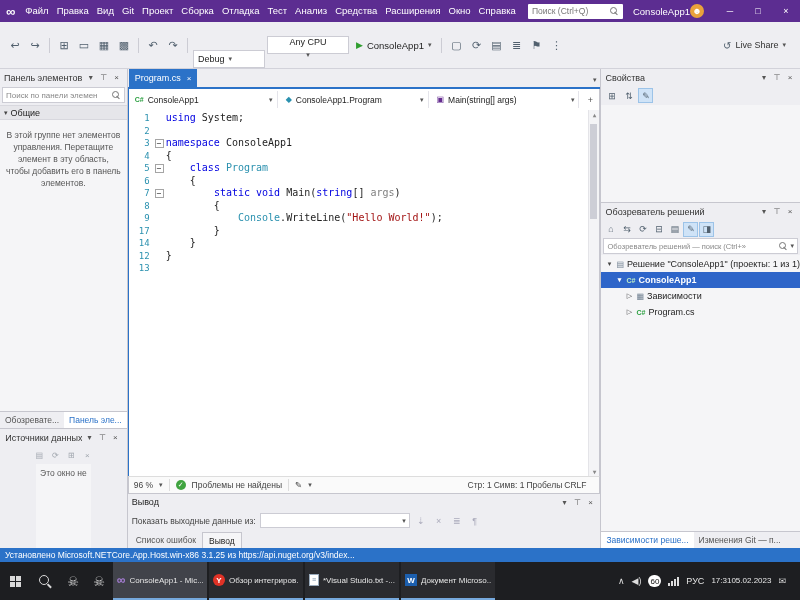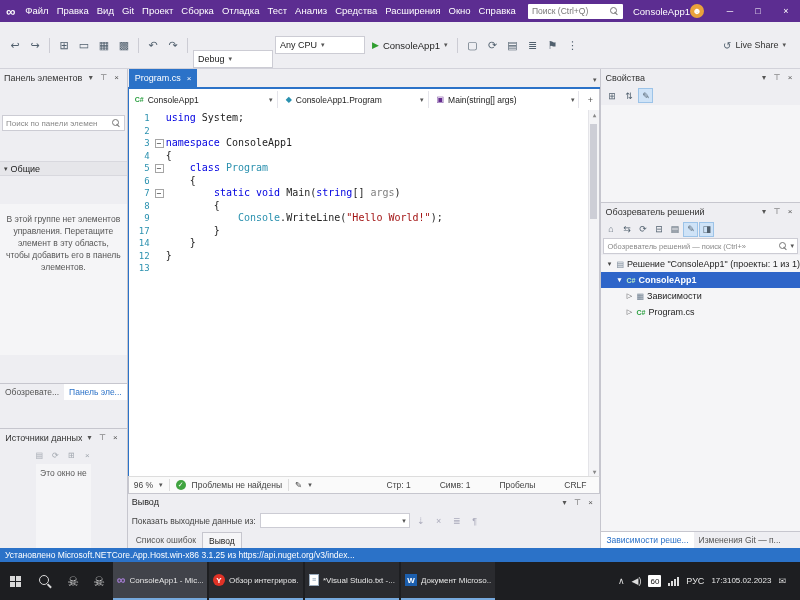--- a/index.html
+++ b/index.html
@@ -20,32 +20,32 @@
   .tright { margin-left:auto; display:flex; align-items:center; height:100%; }
   .avatar { width:14px; height:14px; border-radius:50%; background:#e9a23b; color:#fff; font-size:9px; display:flex; align-items:center; justify-content:center; margin-right:12px; }
   .wbtn { width:28px; height:22px; display:flex; align-items:center; justify-content:center; font-size:9px; }
 
   
   .toolbar { flex:0 0 27px; background:#eeeef2; border-bottom:1px solid #d2d2da; display:flex; align-items:center; padding:0 6px; gap:2px; }
   .tb-i { width:18px; height:18px; display:flex; align-items:center; justify-content:center; font-size:11px; color:#51606e; }
   .sep { width:1px; height:15px; background:#ccccd4; margin:0 3px; }
   .combo { height:18px; background:#fff; border:1px solid #ccccd4; display:flex; align-items:center; font-size:9px; color:#222; padding:0 4px; gap:4px; }
   .combo .dd, .dd { color:#555; font-size:7px; }
-  .combo.debug { width:80px;margin-top:28px; } .combo.platform { width:90px; }
+  .combo.debug { width:72px;margin-top:28px; } .combo.platform { width:82px;flex-direction:column; }
   .runbtn { display:flex; align-items:center; gap:4px; padding:0 5px; height:20px; font-size:9.5px; }
   .play { color:#2f9e2f; font-size:9px; }
   .spacer { flex:1; }
   .liveshare { display:flex; align-items:center; gap:4px; font-size:9px; color:#333; padding-right:8px; }
   .ls-i { color:#51606e; font-size:10px; }
 
   
   .main { flex:1; display:flex; min-height:0; }
 
   
-  .leftcol { flex:0 0 110px; display:flex; flex-direction:column; border-right:1px solid #c6c6ce; background:#eeeef2;gap:28px; }
+  .leftcol { flex:0 0 110px; display:flex; flex-direction:column; border-right:1px solid #c6c6ce; background:#eeeef2; }
   .panelhdr { flex:0 0 17px; display:flex; align-items:center; font-size:9px; color:#333; padding:0 4px; gap:1px; }
   .panelhdr .ttl { flex:1; overflow:hidden; white-space:nowrap; text-overflow:ellipsis; }
   .ph-i { width:12px; height:12px; display:flex; align-items:center; justify-content:center; font-size:8px; color:#555; flex:0 0 12px; }
   .tbx-search { margin:1px 2px 2px; height:16px; background:#fff; border:1px solid #ccccd4; display:flex; align-items:center; justify-content:space-between; font-size:8px; color:#888; padding:0 3px; }
   .tbx-search .txt { overflow:hidden; white-space:nowrap; }
   .tbx-section { flex:0 0 15px; background:#e6e6ea; display:flex; align-items:center; gap:3px; font-size:9px; padding:0 4px; border-top:1px solid #d8d8de; border-bottom:1px solid #d8d8de; }
   .tbx-section .exp { font-size:7px; color:#444; }
   .tbx-empty { flex:1; background:#f5f5f7; font-size:8.5px; color:#555; text-align:center; line-height:1.4; padding:10px 5px; }
   .paneltabs { flex:0 0 17px; display:flex; border-top:1px solid #c6c6ce; background:#eeeef2; align-items:stretch; }
   .ptab { padding:0 5px; display:flex; align-items:center; font-size:8.5px; color:#555; white-space:nowrap; overflow:hidden; }
@@ -75,21 +75,21 @@
   .fc { flex:0 0 13px; display:flex; align-items:center; justify-content:center; }
   .fbox { width:9px; height:9px; border:1px solid #a5a5a5; background:#fff; color:#333; font-size:8px; line-height:7px; display:flex; align-items:center; justify-content:center; }
   .ct { white-space:pre; }
   .kw { color:#0000e0; } .ty { color:#2b91af; } .st { color:#a31515; } .pm { color:#808080; } .pl { color:#1e1e1e; }
   .vscroll { position:absolute; top:0; right:0; bottom:0; width:11px; background:#f4f4f6; border-left:1px solid #e4e4e8; }
   .vthumb { position:absolute; top:14px; right:2px; width:7px; height:95px; background:#cdced6; }
   .varrow { position:absolute; left:0; width:10px; text-align:center; font-size:6px; color:#888; }
 
   .edstatus { flex:0 0 17px; background:#fafafa; border-top:1px solid #ddd; border-left:1px solid #c6c6ce; border-right:1px solid #c6c6ce; display:flex; align-items:center; gap:6px; font-size:8.5px; color:#444; padding:0 5px; }
   .gcheck { width:10px; height:10px; border-radius:50%; background:#3fa33f; color:#fff; font-size:7px; display:flex; align-items:center; justify-content:center; flex:0 0 10px; }
-  .es-right { margin-left:auto; display:flex; gap:29px; padding-right:8px; }
+  .es-right { margin-left:auto; display:flex; gap:2px; padding-right:8px; }
   .es-sep { width:1px; height:12px; background:#ddd; }
 
   .output { flex:0 0 54px; display:flex; flex-direction:column; background:#eeeef2; border-top:1px solid #c6c6ce; }
   .out-hdr { flex:0 0 16px; display:flex; align-items:center; font-size:9px; padding:0 4px; gap:1px; }
   .out-hdr .ttl { flex:1; }
   .out-controls { flex:0 0 21px; display:flex; align-items:center; gap:4px; font-size:8.5px; color:#444; padding:0 4px; }
   .out-combo { width:150px; height:15px; background:#fff; border:1px solid #ccccd4; display:flex; align-items:center; justify-content:flex-end; padding:0 3px; }
   .out-i { width:14px; height:14px; display:flex; align-items:center; justify-content:center; font-size:9px; color:#aab; }
   .out-tabs { flex:0 0 17px; display:flex; align-items:flex-end; padding-left:2px; }
   .otab { padding:0 6px; height:16px; display:flex; align-items:center; font-size:8.5px; color:#555; }
@@ -130,21 +130,21 @@
   .pinned { width:26px; display:flex; align-items:center; justify-content:center; font-size:13px; color:#d7d7d7; }
   .task { width:94px; display:flex; align-items:center; gap:4px; padding:0 4px; background:#2a2b2f; border-bottom:2px solid #76a9dd; margin:0 1px; }
   .task.active { background:#41434a; }
   .task .tlabel { font-size:8px; white-space:nowrap; overflow:hidden; flex:1; }
   .ti-vs { color:#a97fd8; font-weight:bold; font-size:12px; flex:0 0 auto; }
   .ti-ya { width:12px; height:12px; border-radius:50%; background:#e03226; color:#fff; font-size:8px; font-weight:bold; display:flex; align-items:center; justify-content:center; flex:0 0 12px; }
   .ti-np { width:10px; height:12px; background:#fff; border:1px solid #9ab; color:#7a92a8; font-size:7px; line-height:10px; text-align:center; flex:0 0 10px; }
   .ti-wd { width:12px; height:12px; background:#1c5fae; color:#fff; font-size:8px; font-weight:bold; display:flex; align-items:center; justify-content:center; flex:0 0 12px; }
   .tray { margin-left:auto; display:flex; align-items:center; gap:7px; padding:0 2px 0 6px; font-size:9px; }
   .tray-i { display:flex; align-items:center; justify-content:center; font-size:9px; color:#ddd; }
-  .batt { background:#fff; color:#111; font-size:8px; padding:0 2px; height:12px; display:flex; align-items:center; border-radius:1px; }
+  .batt { background:#fff; color:#111; font-size:8px; padding:0 2px; height:12px; display:flex; align-items:center; border-radius:6px; }
   .netbars { display:flex; align-items:flex-end; gap:1px; height:10px; }
   .netbars i { width:2px; background:#ddd; display:block; }
   .netbars i:nth-child(1){height:3px;} .netbars i:nth-child(2){height:5px;} .netbars i:nth-child(3){height:7px;} .netbars i:nth-child(4){height:9px;}
   .clock { display:flex; flex-direction:row; align-items:flex-end; font-size:8px; line-height:1.25; }
   .deskpeek { width:5px; border-left:1px solid #555; }
 </style>
 </head>
 <body>
 
 <div class="screen">

